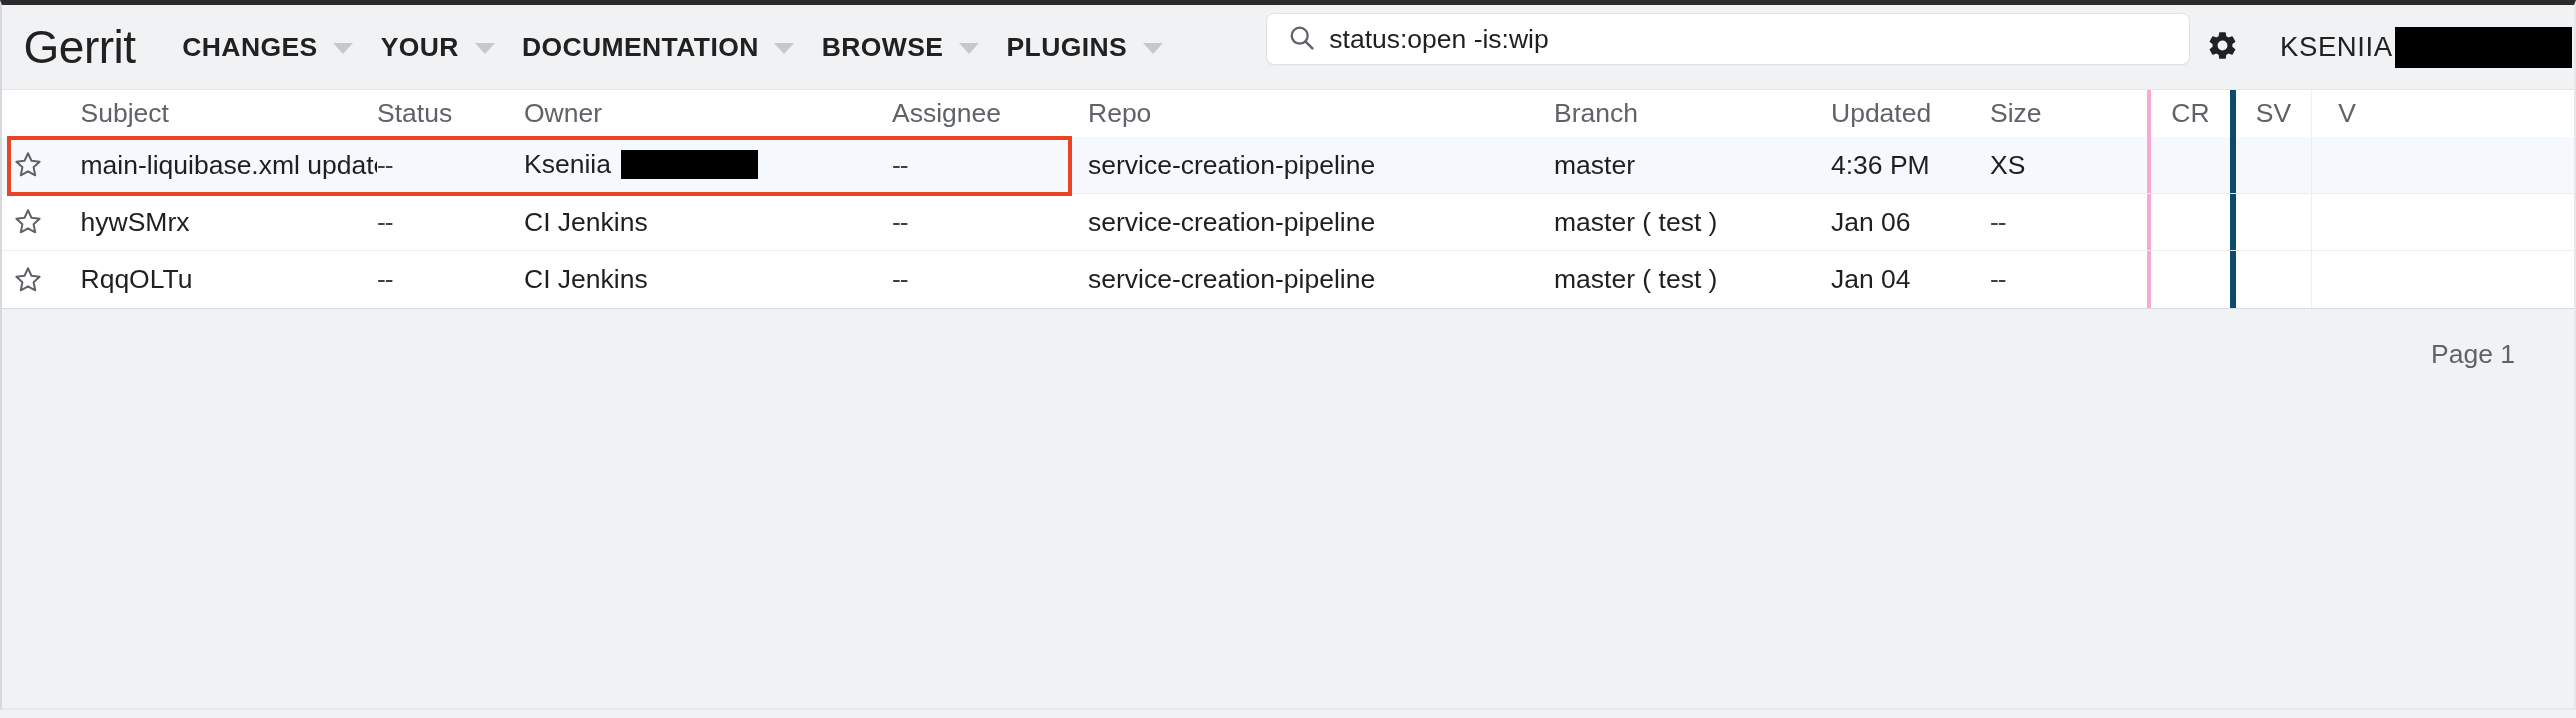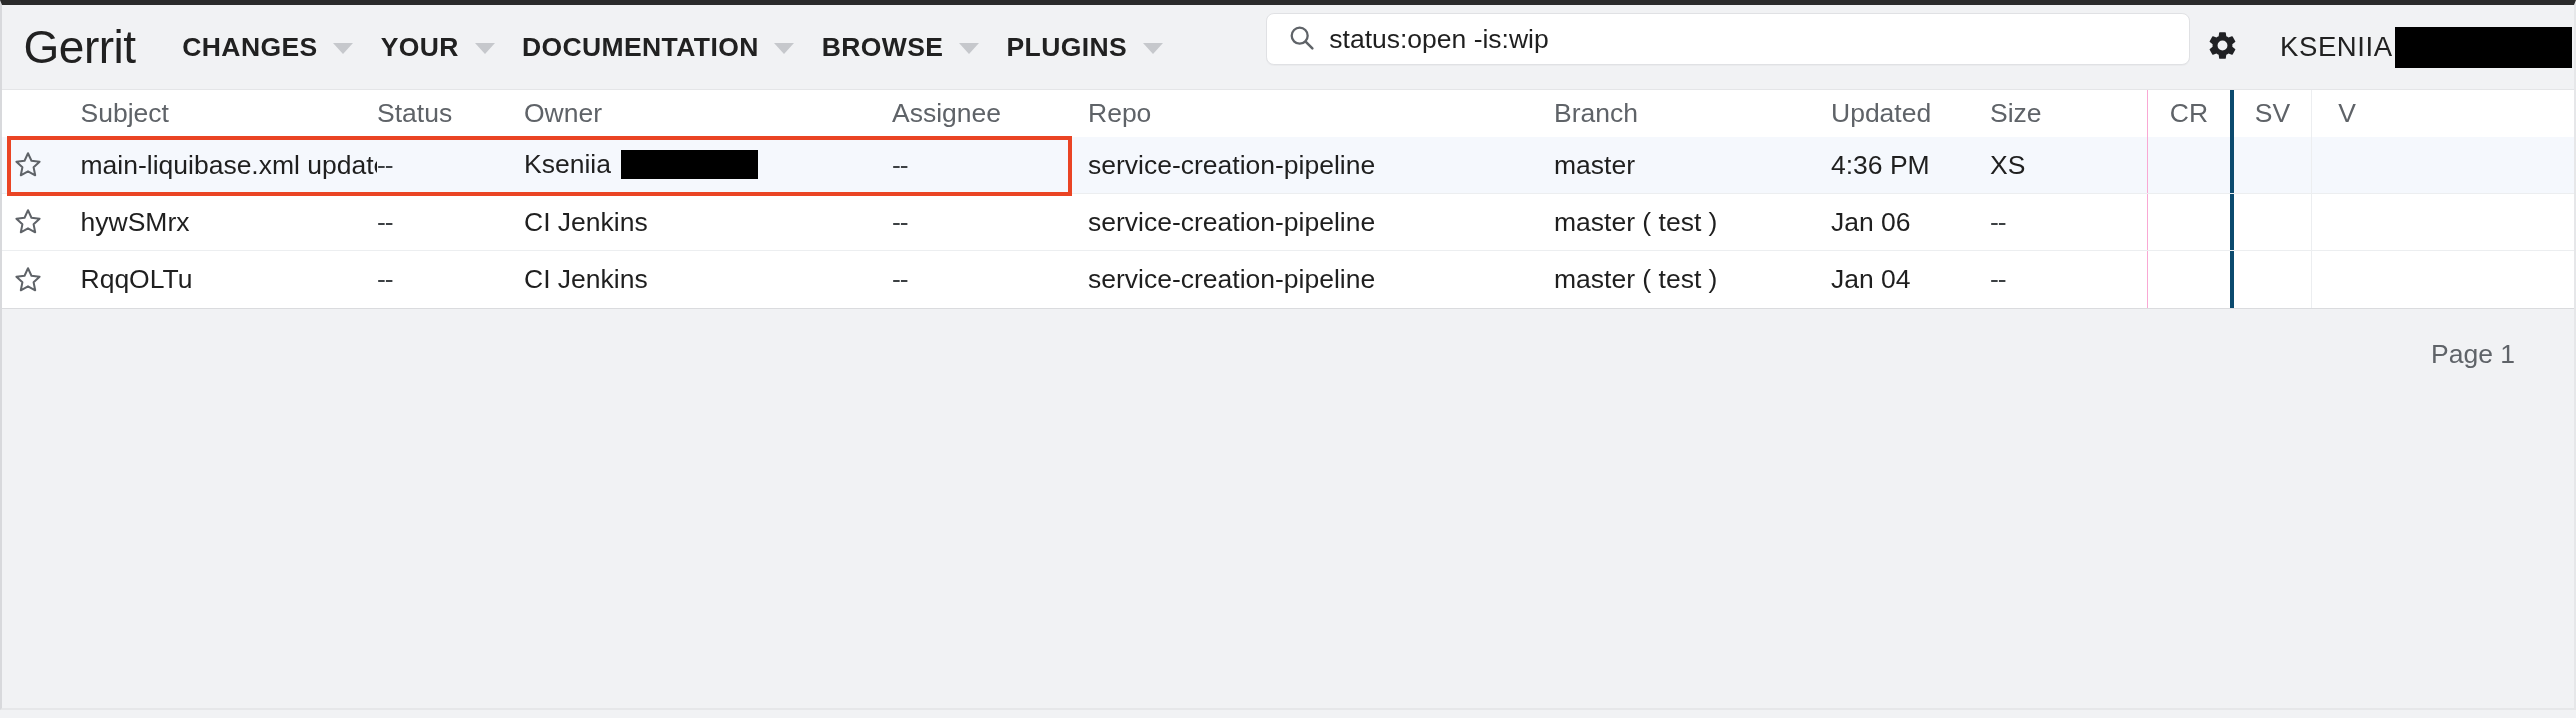--- a/index.html
+++ b/index.html
@@ -145,22 +145,22 @@
   
   .c-star     { width: 51px;  flex: 0 0 51px;  display: flex; justify-content: center; align-items: center; }
   .c-subject  { width: 324px; flex: 0 0 324px; padding-left: 27.5px; overflow: hidden; }
   .c-status   { width: 147px; flex: 0 0 147px; }
   .c-owner    { width: 368px; flex: 0 0 368px; }
   .c-assignee { width: 196px; flex: 0 0 196px; }
   .c-repo     { width: 466px; flex: 0 0 466px; }
   .c-branch   { width: 277px; flex: 0 0 277px; }
   .c-updated  { width: 159px; flex: 0 0 159px; }
   .c-size     { width: 157px; flex: 0 0 157px; }
-  .c-cr       { width: 83px;  flex: 0 0 83px;  border-left: 1px solid #f9a8d4; height: 100%; display: flex; align-items: center; justify-content: center; }
-  .c-sv       { width: 81px;  flex: 0 0 81px;  border-left: 4px solid #0c4a6e; height: 100%; display: flex; align-items: center; justify-content: center; }
+  .c-cr       { width: 83px;  flex: 0 0 83px;  border-left: 4px solid #f9a8d4; height: 100%; display: flex; align-items: center; justify-content: center; }
+  .c-sv       { width: 81px;  flex: 0 0 81px;  border-left: 6px solid #0c4a6e; height: 100%; display: flex; align-items: center; justify-content: center; }
   .c-v        { width: 71px;  flex: 0 0 71px;  border-left: 1px solid #eceef0; height: 100%; display: flex; align-items: center; justify-content: center; }
 
   .headrow .c-subject { padding-left: 27.5px; }
 
   .star-icon { display: block; cursor: pointer; }
 
   .dash { color: #3c4043; letter-spacing: -1px; }
 
   
   #annotation {

